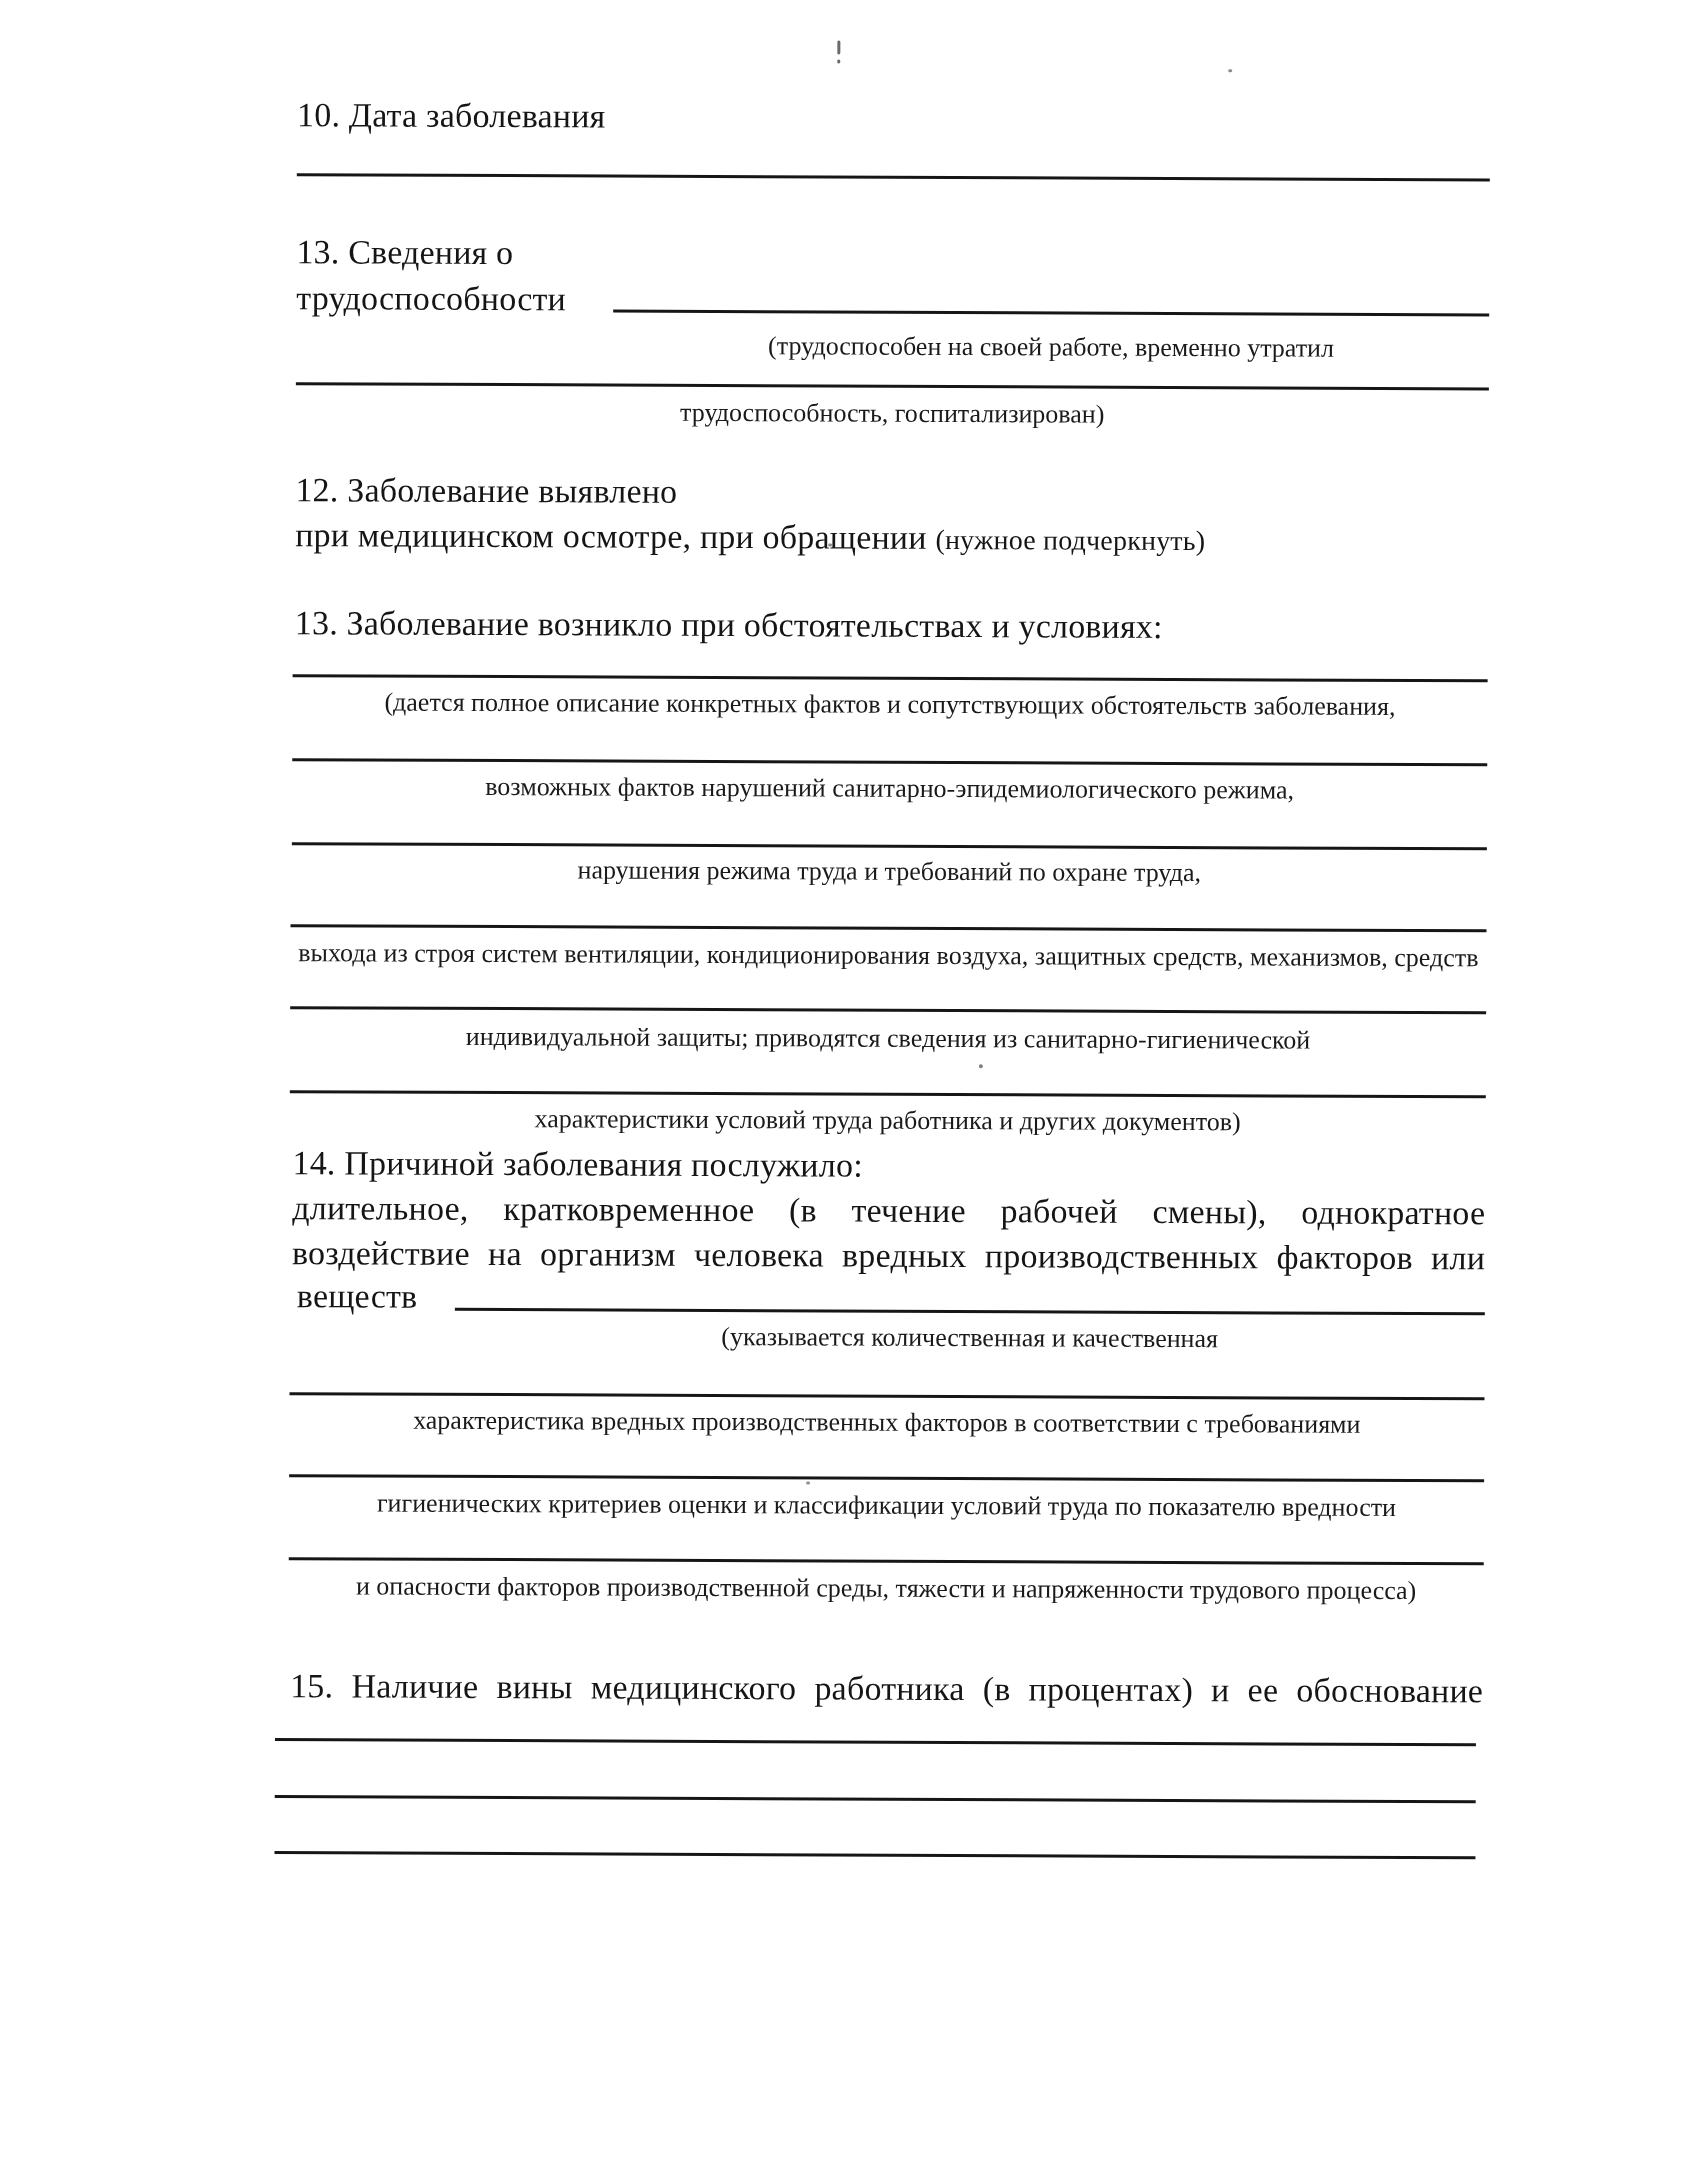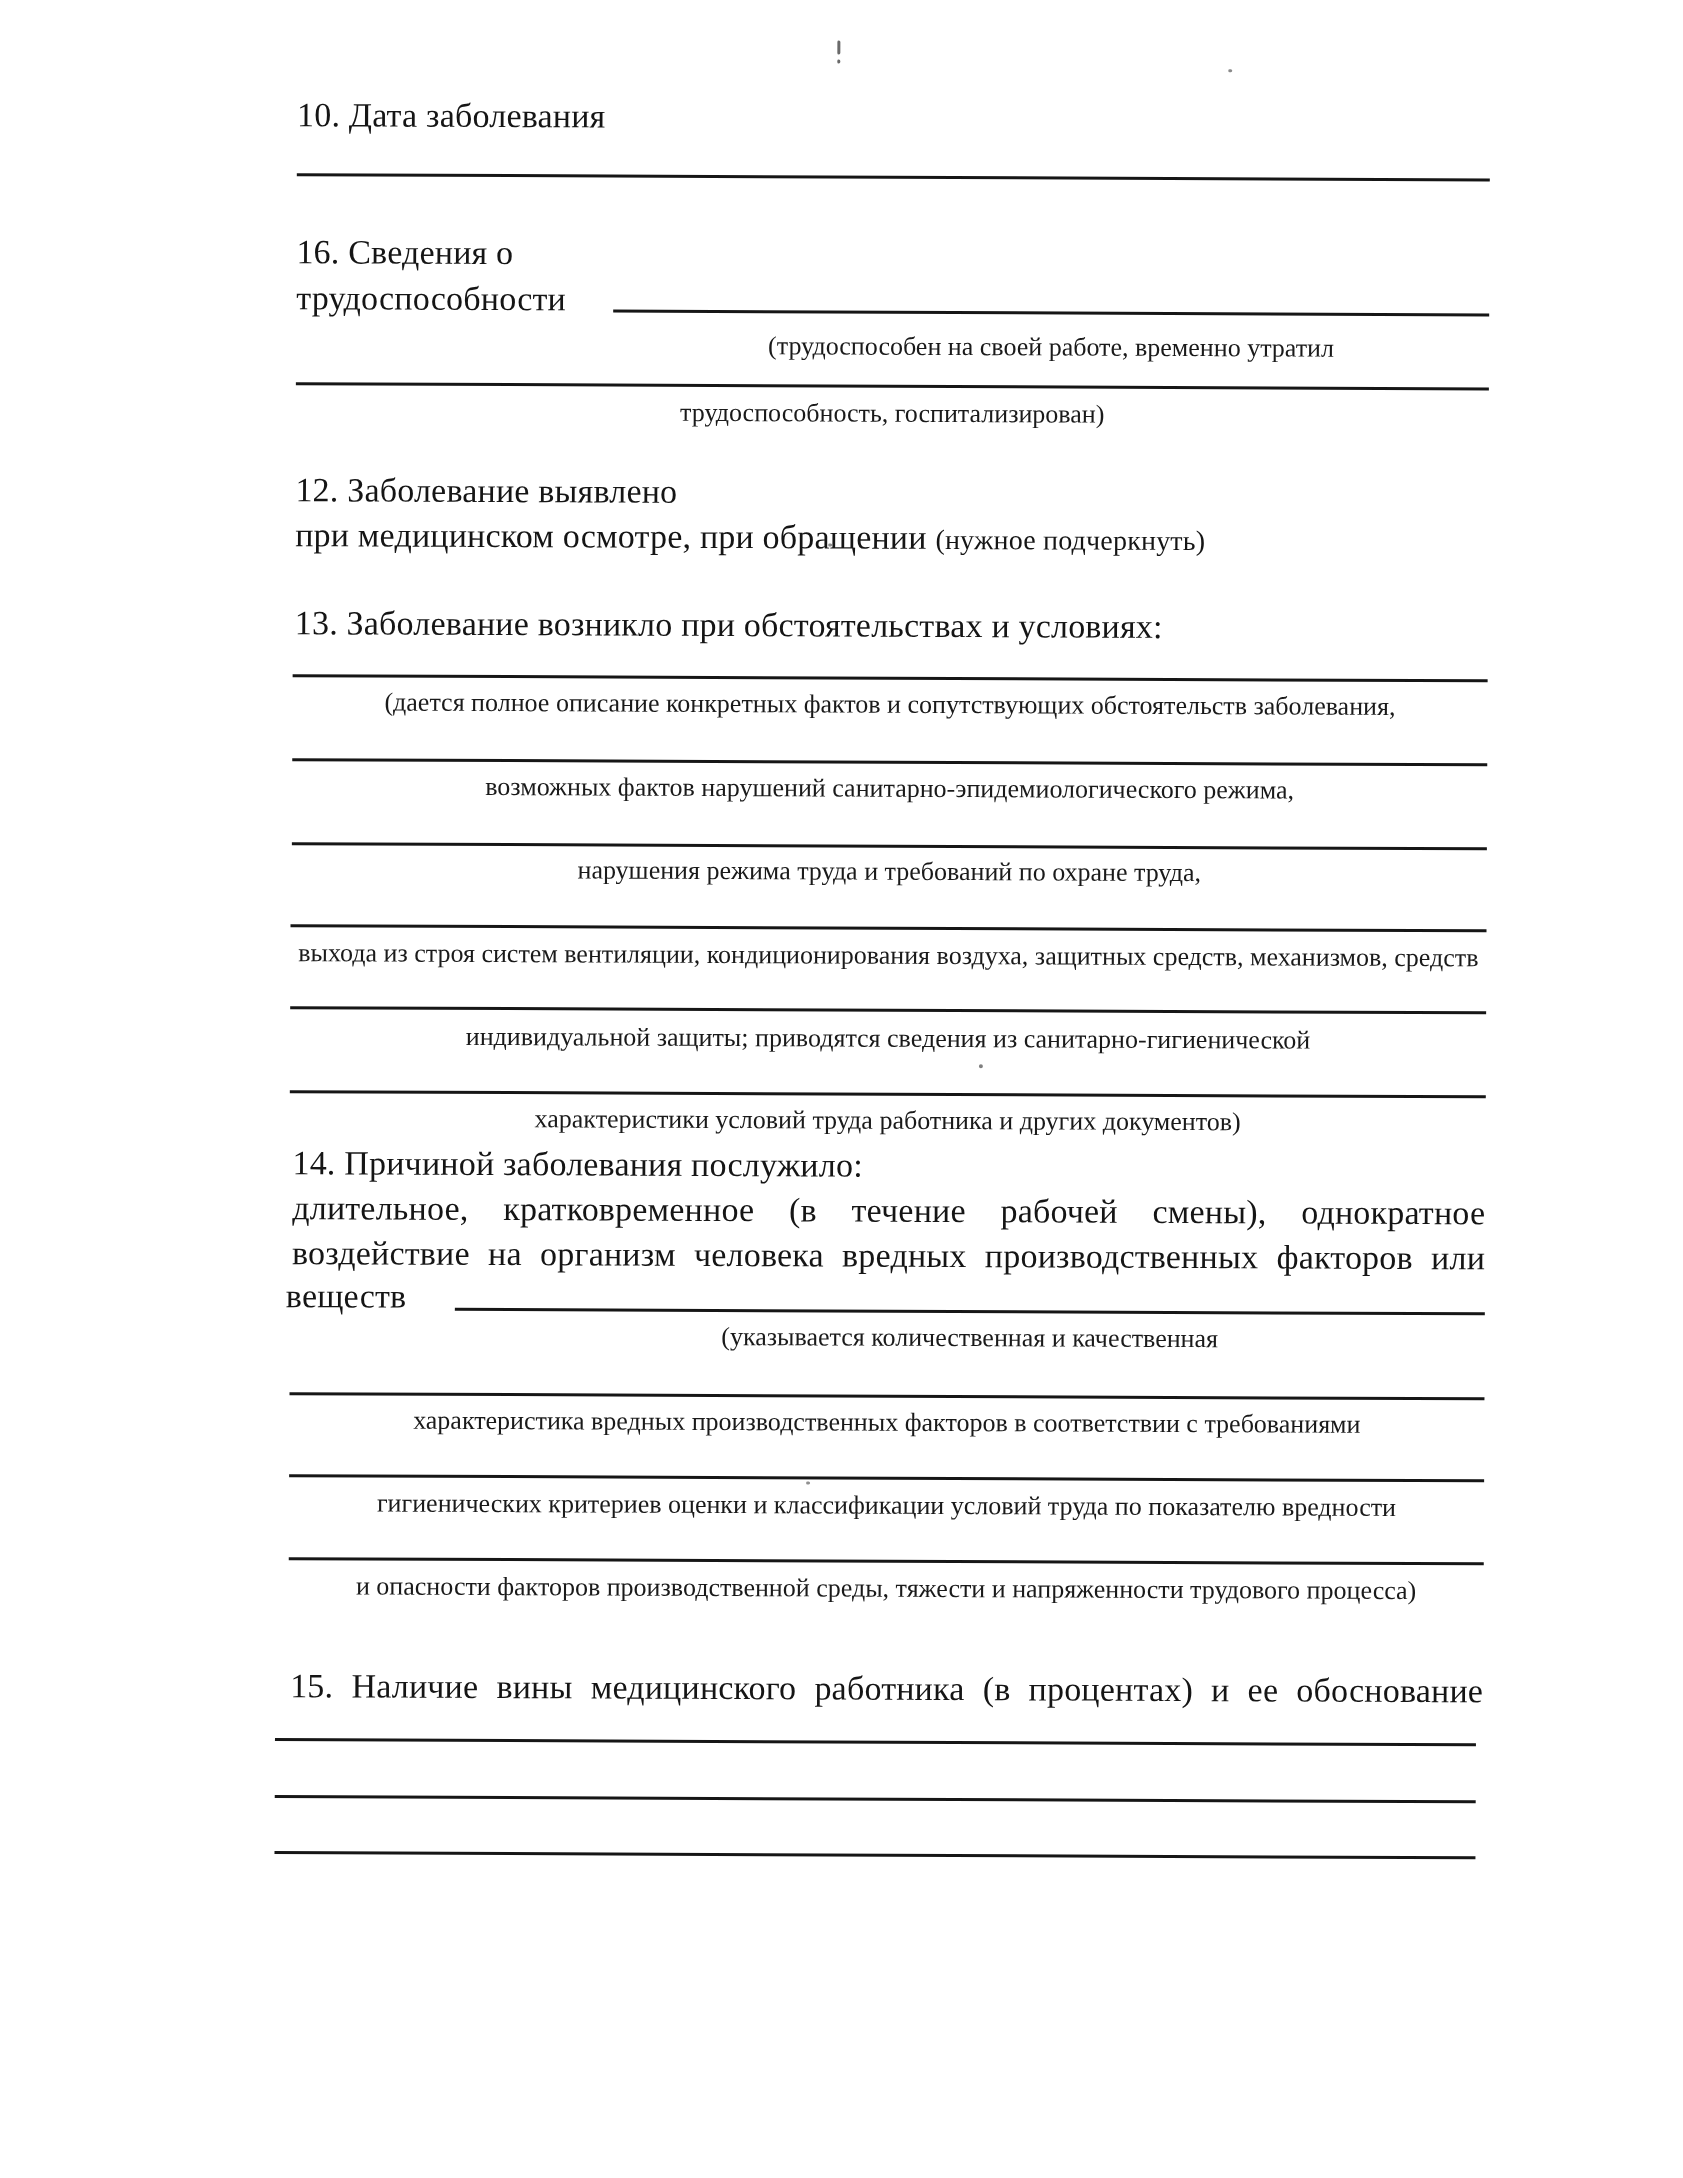--- a/index.html
+++ b/index.html
@@ -59,21 +59,21 @@
   }
 </style>
 </head>
 <body>
 
 <div id="sheet">
 
   <div class="t" style="left:297px; top:94px;">10. Дата заболевания</div>
   <div class="ln" style="left:297px; top:173px; width:1193px;"></div>
 
-  <div class="t" style="left:297px; top:231px;">16. Сведения о</div>
+  <div class="t" style="left:297px; top:231px;">13. Сведения о</div>
   <div class="t" style="left:297px; top:277px;">трудоспособности</div>
   <div class="ln" style="left:614px; top:308px; width:876px;"></div>
   <div class="cap" style="left:614px; top:328px; width:876px;">(трудоспособен на своей работе, временно утратил</div>
   <div class="ln" style="left:297px; top:382px; width:1193px;"></div>
   <div class="cap" style="left:297px; top:395px; width:1193px;">трудоспособность, госпитализирован)</div>
 
   <div class="t" style="left:297px; top:469px;">12. Заболевание выявлено</div>
   <div class="t" style="left:297px; top:514px;">
     <span>при медицинском осмотре, при обращении</span>
     <span class="note">(нужное подчеркнуть)</span>
@@ -95,21 +95,21 @@
 
   <div class="ln" style="left:294px; top:1006px; width:1196px;"></div>
   <div class="cap" style="left:294px; top:1020px; width:1196px;">индивидуальной защиты; приводятся сведения из санитарно-гигиенической</div>
 
   <div class="ln" style="left:294px; top:1090px; width:1196px;"></div>
   <div class="cap" style="left:294px; top:1102px; width:1196px;">характеристики условий труда работника и других документов)</div>
 
   <div class="t" style="left:297px; top:1142px;">14. Причиной заболевания послужило:</div>
   <div class="t just" style="left:297px; top:1187px; width:1193px;">длительное, кратковременное (в течение рабочей смены), однократное</div>
   <div class="t just" style="left:297px; top:1232px; width:1193px;">воздействие на организм человека вредных производственных факторов или</div>
-  <div class="t" style="left:291px; top:1275px;">веществ</div>
+  <div class="t" style="left:302px; top:1275px;">веществ</div>
 
   <div class="ln" style="left:460px; top:1307px; width:1030px;"></div>
   <div class="cap" style="left:460px; top:1319px; width:1030px;">(указывается количественная и качественная</div>
 
   <div class="ln" style="left:295px; top:1392px; width:1195px;"></div>
   <div class="cap" style="left:295px; top:1404px; width:1195px;">характеристика вредных производственных факторов в соответствии с требованиями</div>
 
   <div class="ln" style="left:295px; top:1474px; width:1195px;"></div>
   <div class="cap" style="left:295px; top:1487px; width:1195px;">гигиенических критериев оценки и классификации условий труда по показателю вредности</div>
 

